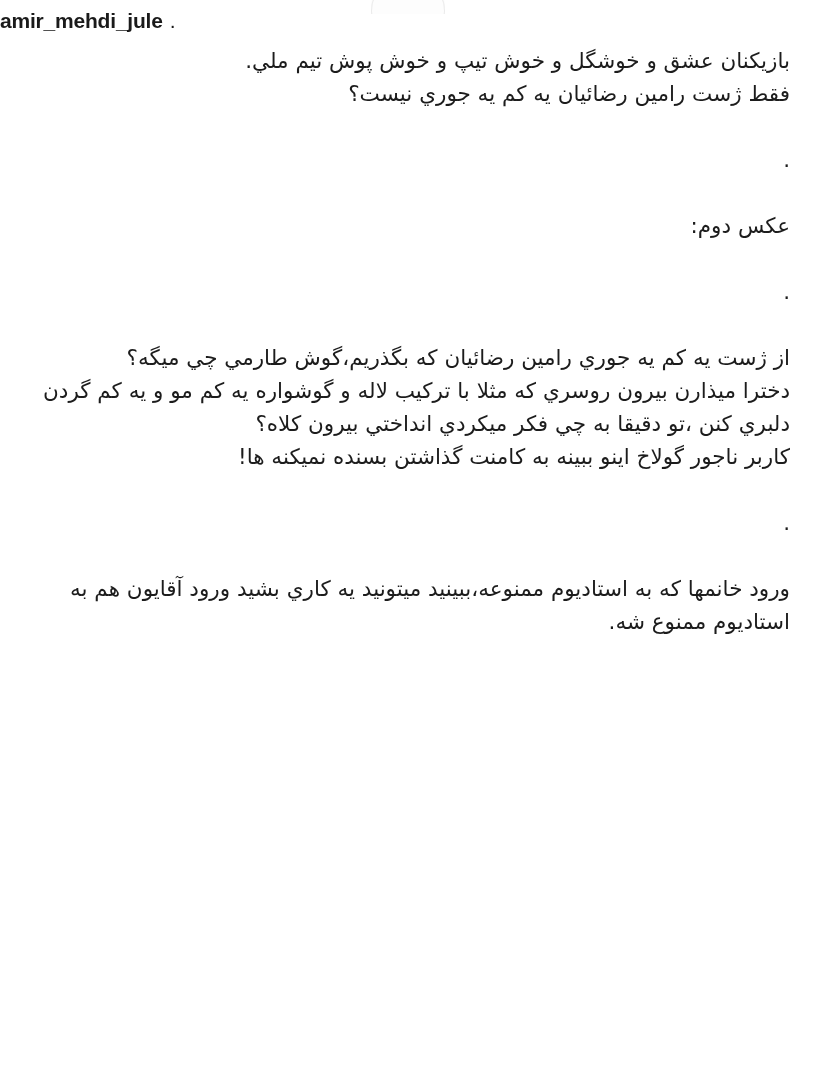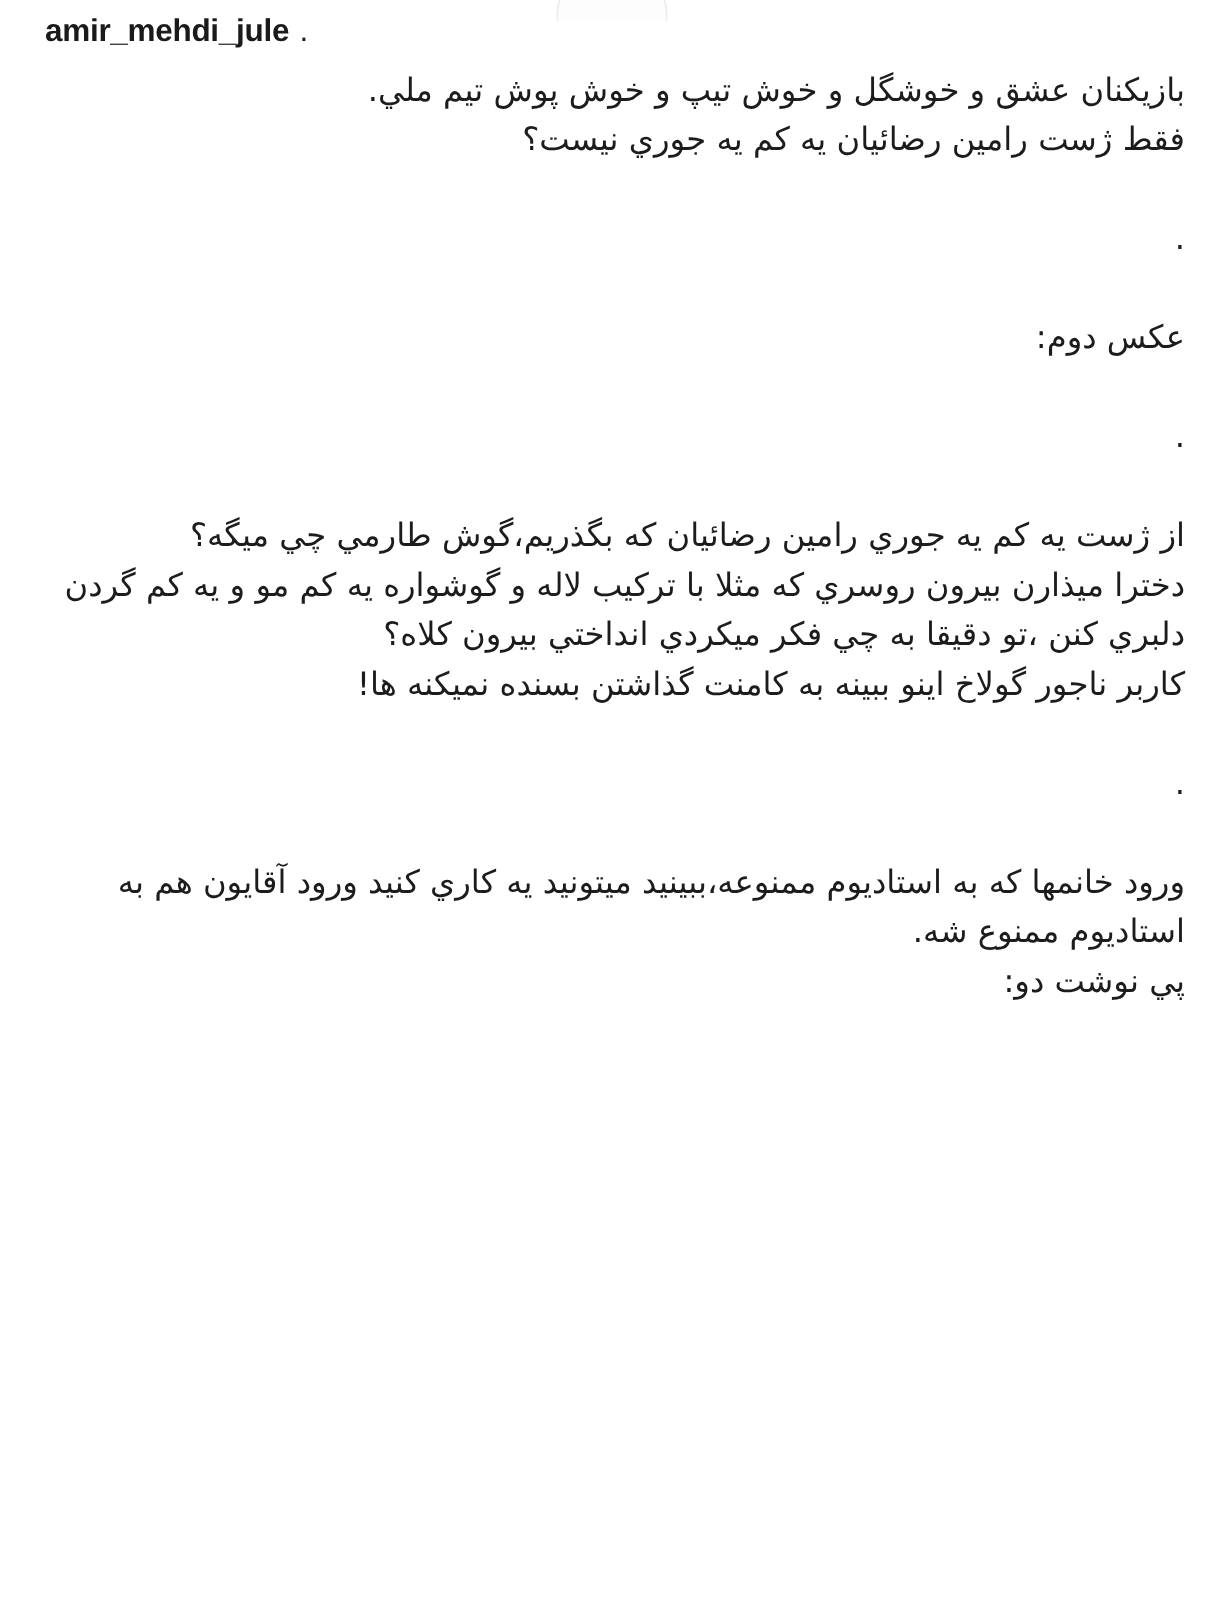--- a/index.html
+++ b/index.html
@@ -40,21 +40,20 @@
   
   .header-row {
     position: absolute;
     top: 0;
     left: 0;
     width: 738px;
     height: 40px;
     direction: ltr;
     display: flex;
     align-items: center;
-    padding-left: 30px;
     box-sizing: border-box;
   }
   .username {
     font-family: "Liberation Sans", "DejaVu Sans", sans-serif;
     font-weight: bold;
     font-size: 21px;
     letter-spacing: -0.2px;
     color: #1a1a1a;
     line-height: 1;
   }
@@ -122,17 +121,16 @@
   <div class="spacer-line"></div>
 
   <p>از ژست يه كم يه جوري رامين رضائيان كه بگذريم،گوش طارمي چي ميگه؟
 دخترا ميذارن بيرون روسري كه مثلا با تركيب لاله و گوشواره يه كم مو و يه كم گردن دلبري كنن ،تو دقيقا به چي فكر ميكردي انداختي بيرون كلاه؟
 كاربر ناجور گولاخ اينو ببينه به كامنت گذاشتن بسنده نميكنه ها!</p>
 
   <div class="spacer-line"></div>
   <p class="sep-dot">.</p>
   <div class="spacer-line"></div>
 
-  <p>ورود خانمها كه به استاديوم ممنوعه،ببينيد ميتونيد يه كاري كنيد ورود آقايون هم به استاديوم ممنوع شه.</p>
+  <p>ورود خانمها كه به استاديوم ممنوعه،ببينيد ميتونيد يه كاري بشيد ورود آقايون هم به استاديوم ممنوع شه.</p>
 
-  <p>پي نوشت دو:</p>
 
 </div>
 
 </body></html>

